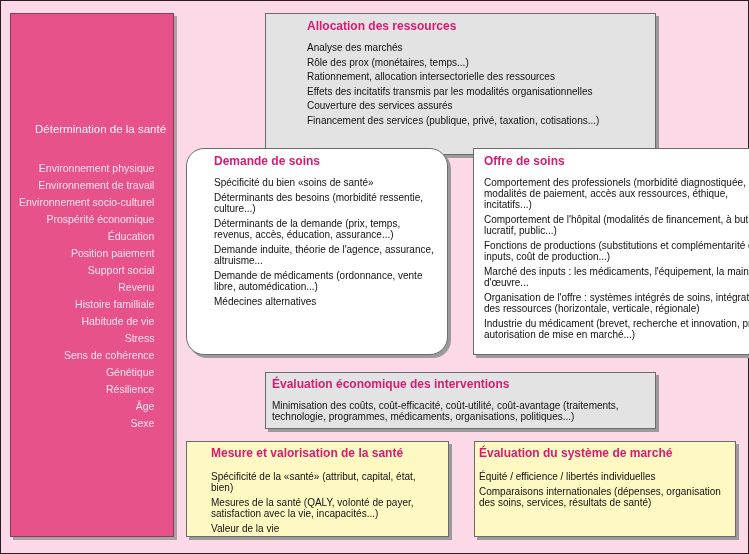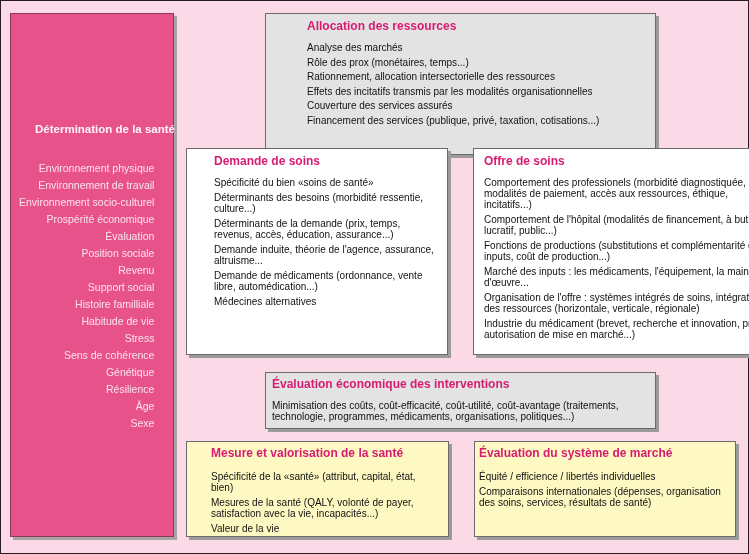--- a/index.html
+++ b/index.html
@@ -29,32 +29,32 @@
 
   #left-panel {
     position: absolute; left: 10px; top: 13px; width: 164px; height: 524px;
     background: #e8528b; box-sizing: border-box;
     border: 1px solid #8c3a5a;
     box-shadow: 3px 3px 0 #a7a2a4;
     color: #fbe3ec;
   }
   #left-panel h2 {
     position: absolute; left: 8px; top: 109px; margin: 0;
-    font-size: 11.5px; font-weight: bold; color: #fff4f8; white-space: nowrap; padding-left: 16px;
+    font-size: 11.5px; font-weight: normal; color: #fff4f8; white-space: nowrap; padding-left: 16px;
   }
   #left-panel ul {
     position: absolute; left: 8px; top: 146px; margin: 0; padding: 0; list-style: none;
     font-size: 10.5px; line-height: 17px; text-align: right;
   }
 
   #box-alloc { left: 265px; top: 13px; width: 391px; height: 142px; padding: 5px 0 4px 41px; }
   #box-alloc h2 { margin-bottom: 8px; }
   #box-alloc li { line-height: 14.6px; }
 
-  #box-demande { left: 186px; top: 148px; width: 262px; height: 207px; padding: 5px 8px 0 27px; }
+  #box-demande { left: 186px; top: 148px; width: 262px; height: 207px; padding: 5px 8px 0 27px; border-radius: 18px; }
   #box-demande h2 { margin-bottom: 9px; }
   #box-demande li { margin-bottom: 4px; }
 
   #box-offre { left: 473px; top: 148px; width: 312px; height: 207px; padding: 5px 8px 0 10px; }
   #box-offre h2 { margin-bottom: 9px; }
   #box-offre li { margin-bottom: 4px; }
 
   #box-eval { left: 265px; top: 372px; width: 391px; height: 57px; padding: 4px 8px 15px 6px; }
   #box-eval h2 { margin-bottom: 9px; }
 
@@ -71,24 +71,24 @@
 
 <div class="frame"></div>
 
 <div id="left-panel">
   <h2>Détermination de la santé</h2>
   <ul>
     <li>Environnement physique</li>
     <li>Environnement de travail</li>
     <li>Environnement socio-culturel</li>
     <li>Prospérité économique</li>
-    <li>Évaluation</li>
-    <li>Position sociale</li>
+    <li>Éducation</li>
+    <li>Position paiement</li>
+    <li>Support social</li>
     <li>Revenu</li>
-    <li>Support social</li>
     <li>Histoire familliale</li>
     <li>Habitude de vie</li>
     <li>Stress</li>
     <li>Sens de cohérence</li>
     <li>Génétique</li>
     <li>Résilience</li>
     <li>Âge</li>
     <li>Sexe</li>
   </ul>
 </div>

